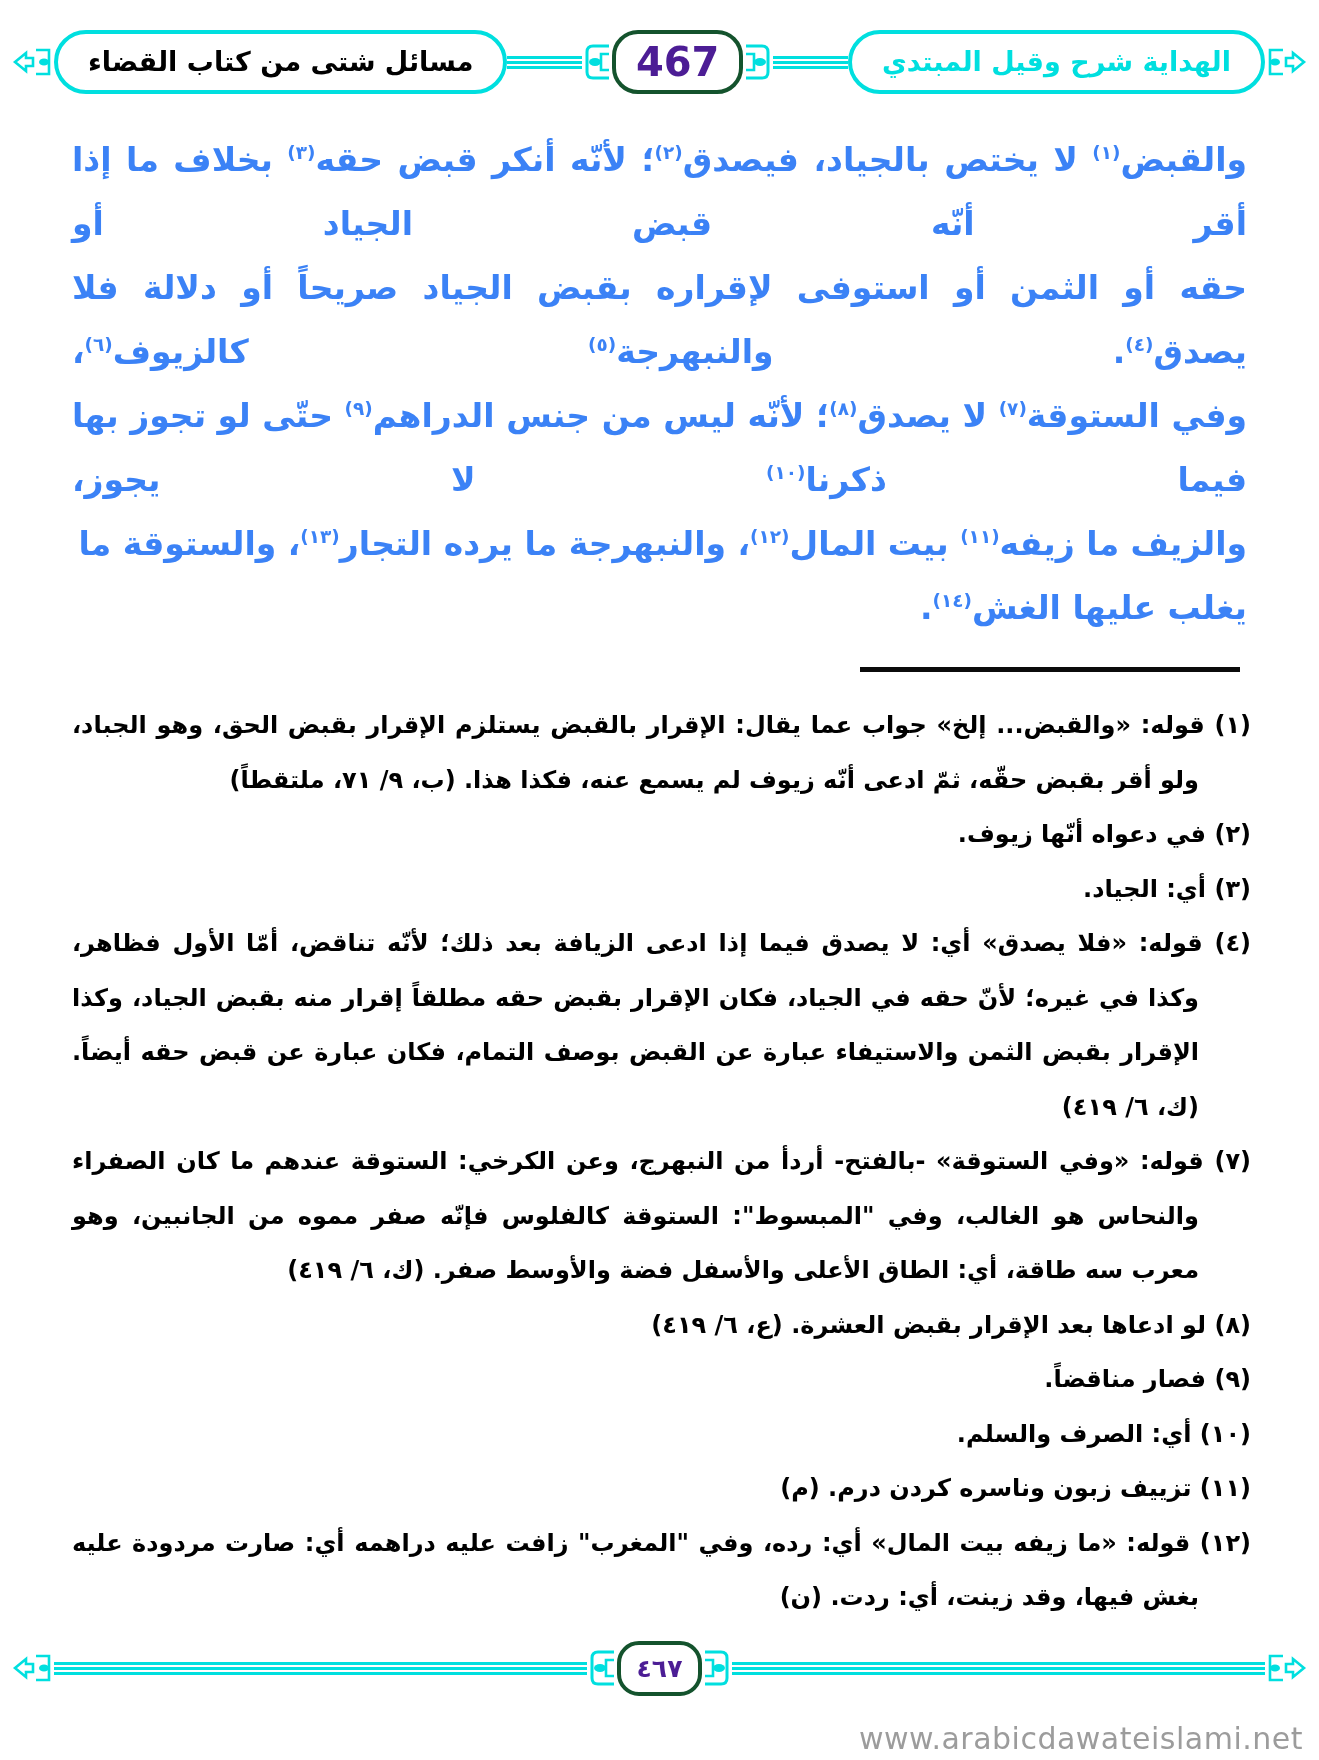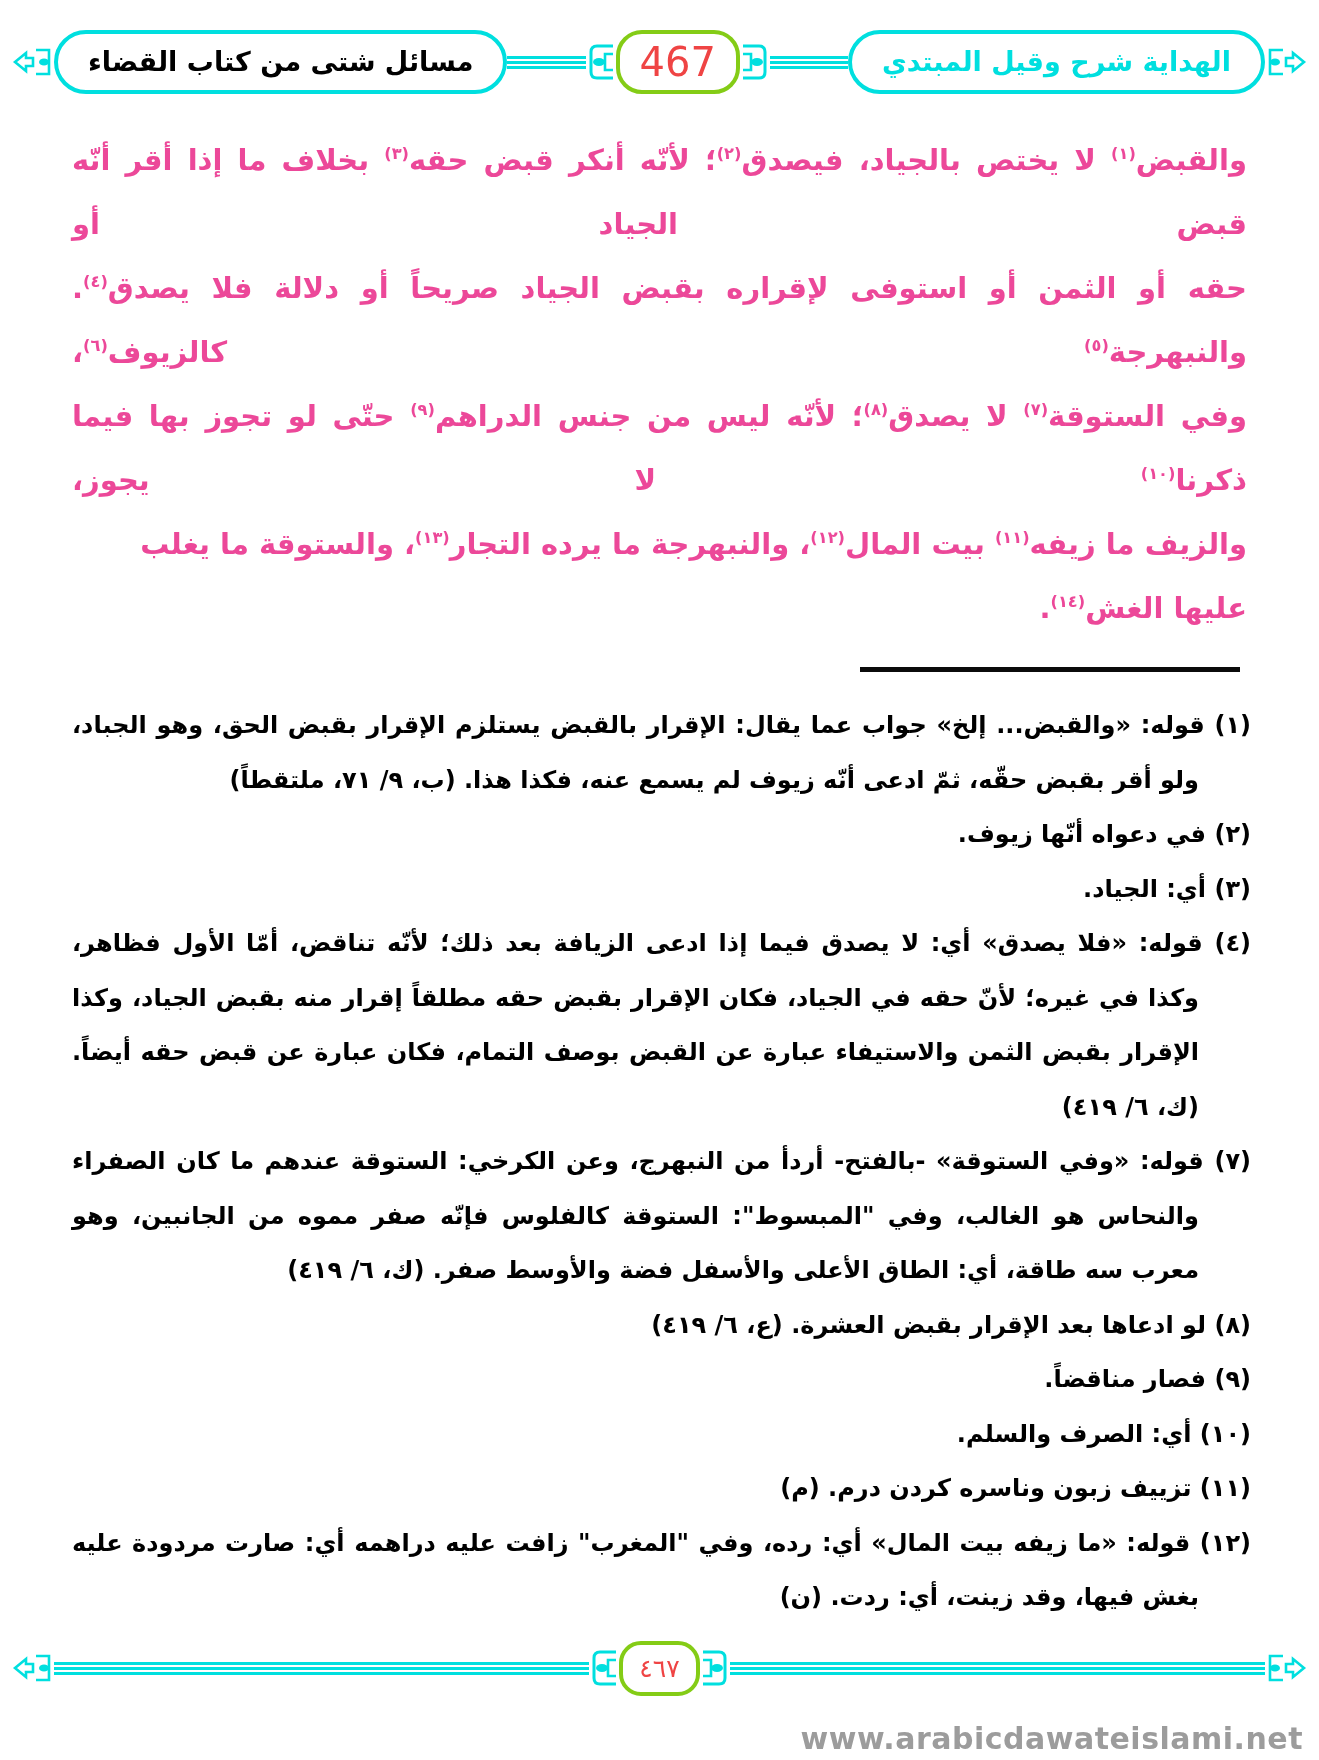--- a/index.html
+++ b/index.html
@@ -28,35 +28,35 @@
 
   .cartouche {
     border:4px solid #00dfdf; border-radius:42px;
     background:#fff; padding:10px 30px;
     white-space:nowrap; font-weight:bold; line-height:1.3;
   }
   .cartouche.black { color:#000; font-size:27px; }
   .cartouche.cyan  { color:#00dfdf; font-size:27px; }
 
   .num-badge {
-    border:4px solid #84cc16; border-radius:26px;
+    border:4px solid #14532d; border-radius:26px;
     background:#fff; padding:6px 20px;
-    font-weight:normal; color:#ef4444; font-size:40px; line-height:1.1;
+    font-weight:bold; color:#4c1d95; font-size:40px; line-height:1.1;
   }
   .num-badge.footer { font-size:25px; padding:10px 16px; border-radius:22px; }
 
   .orn { flex:0 0 auto; display:block; }
   .flip { transform:scaleX(-1); }
 
   
   .body-text {
     direction:rtl;
     margin:34px 72px 0 72px;
-    color:#ec4899; font-weight:bold;
-    font-size:29px; line-height:64px;
+    color:#3b82f6; font-weight:bold;
+    font-size:33px; line-height:64px;
   }
   .body-line { text-align:justify; text-align-last:justify; }
   .body-line.last { text-align:right; text-align-last:auto; }
   .body-text sup { font-size:0.56em; vertical-align:super; line-height:0; }
 
   
   .fn-sep {
     width:380px; height:5px; background:#0b0b0b;
     margin:27px 79px 0 auto;
   }
@@ -70,21 +70,21 @@
   }
   .footnote {
     margin:0;
     padding-right:52px; text-indent:-52px;
     text-align:justify;
   }
 
   
   .watermark {
     position:absolute; right:16px; bottom:4px;
-    color:#9c9c9c; font-size:30px; font-weight:bold;
+    color:#9c9c9c; font-size:30px; font-weight:normal;
     letter-spacing:0.5px;
     direction:ltr;
   }
 </style>
 </head>
 <body>
 
 <div class="page">
 
   <div class="deco-row header-row">

